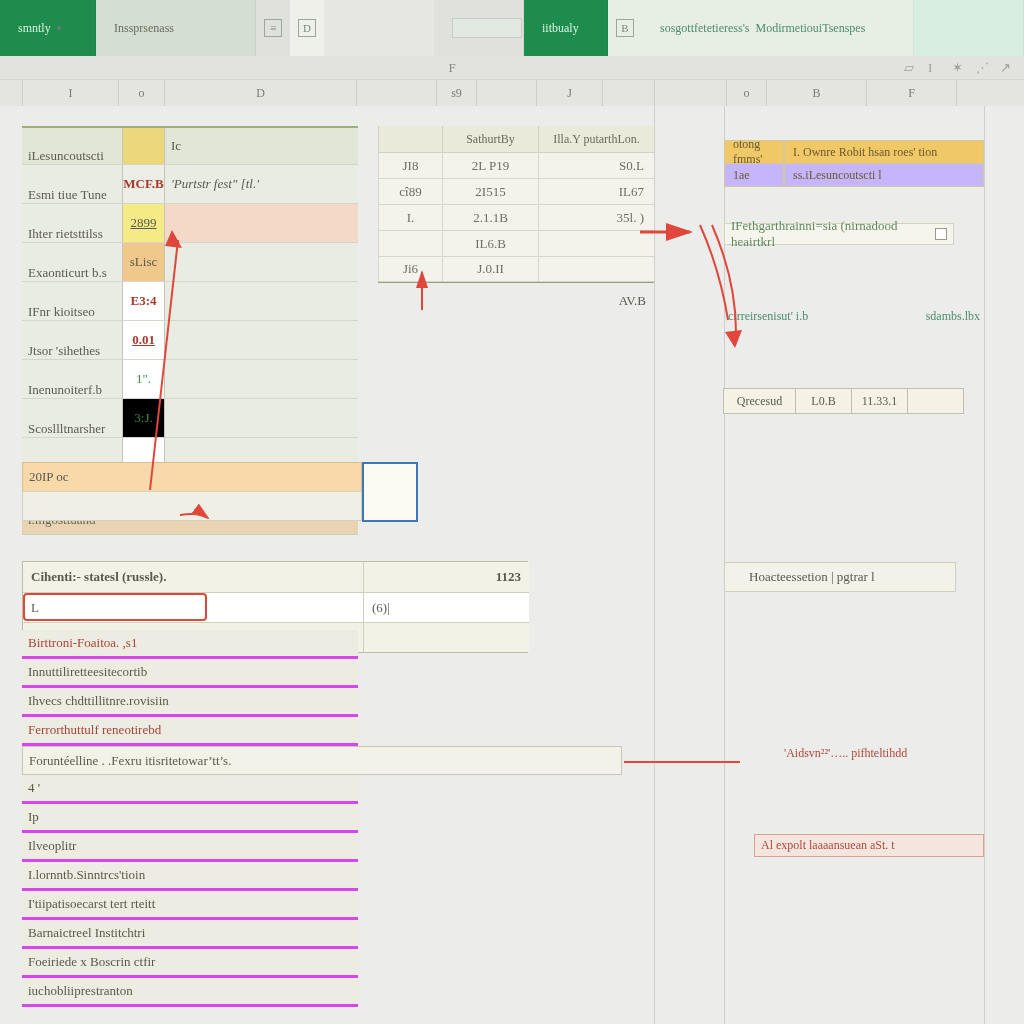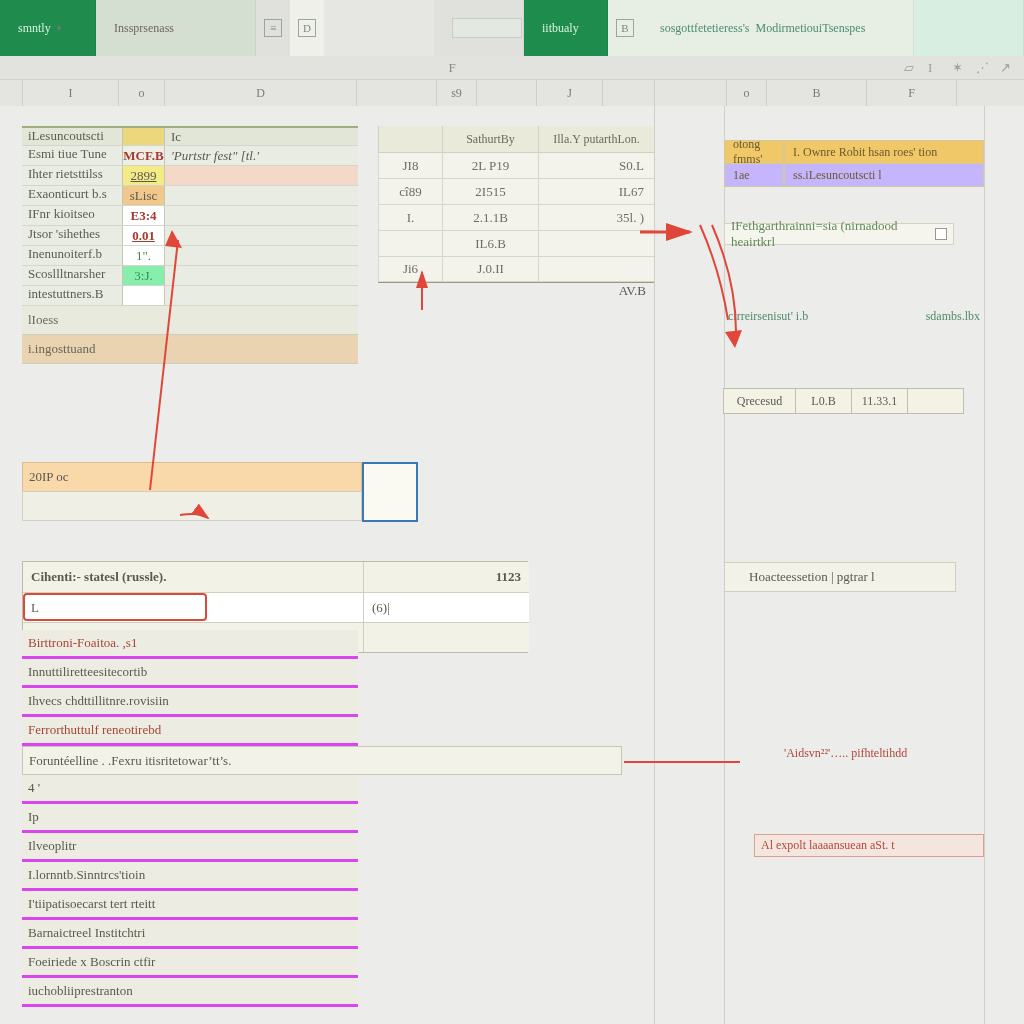--- a/index.html
+++ b/index.html
@@ -74,23 +74,23 @@
     background: #ececea;
   }
 
   
   .left-sheet {
     position:absolute;
     left: 22px; top: 20px;
     width: 336px;
   }
   .lrow {
-    height: 20px;
+    height: 39px;
     display:flex;
-    align-items:flex-start;
+    align-items:flex-end;
     background: #e9ece2;
     border-bottom: 1px solid #d4d6cd;
   }
   .lrow .lab { flex:0 0 100px; padding-left:6px; font-size:13px; color:#5c5c50; }
   .lrow .cell2 { flex:0 0 42px; height:100%; border-left:1px solid #c3c6b6; display:flex; align-items:center; justify-content:center; background:#edeee5;}
   .lrow .cell3 { flex:1; height:100%; border-left:1px solid #c3c6b6; display:flex; align-items:center; padding-left:6px;}
   .lrow.h { background:#e2e6d7; }
   .hl-y { background:#f4ea86 !important; }
   .hl-o { background:#f0c88c !important; }
   .bold-red { color:#a83a2d; font-weight:bold; }
@@ -320,21 +320,21 @@
       <div class="cell2 bold-red" style="background:#fff; text-decoration:underline;">0.01</div>
       <div class="cell3"></div>
     </div>
     <div class="lrow">
       <div class="lab">Inenunoiterf.b</div>
       <div class="cell2 green-t" style="background:#fff;">1".</div>
       <div class="cell3"></div>
     </div>
     <div class="lrow">
       <div class="lab">Scosllltnarsher</div>
-      <div class="cell2 green-t" style="background:#86efac;">3:J.</div>
+      <div class="cell2 green-t" style="background:#000000;">3:J.</div>
       <div class="cell3"></div>
     </div>
     <div class="lrow">
       <div class="lab">intestuttners.B</div>
       <div class="cell2" style="background:#fff;"></div>
       <div class="cell3"></div>
     </div>
     <div class="lrow-wide">lIoess</div>
     <div class="lrow-wide tan">i.ingosttuand</div>
   </div>
@@ -404,21 +404,21 @@
     <div class="mid-row">
         <div></div>
         <div>IL6.B</div>
         <div></div>
       </div>
     <div class="mid-row" style="border-bottom:1.5px solid #9a9a80;">
         <div>Ji6</div>
         <div>J.0.II</div>
         <div></div>
       </div>
-    <div style="height:26px; display:flex; justify-content:flex-end; align-items:flex-start; padding-right:8px;">
+    <div style="height:26px; display:flex; justify-content:flex-end; align-items:flex-end; padding-right:8px;">
       <span>AV.B</span>
     </div>
   </div>
 
   <div class="rpanel">
     <div style="display:flex;">
       <div style="width:60px;" class="rband y1">otong fmms'</div>
       <div style="flex:1;" class="rband y1">I. Ownre Robit hsan roes' tion</div>
     </div>
     <div style="display:flex;">

